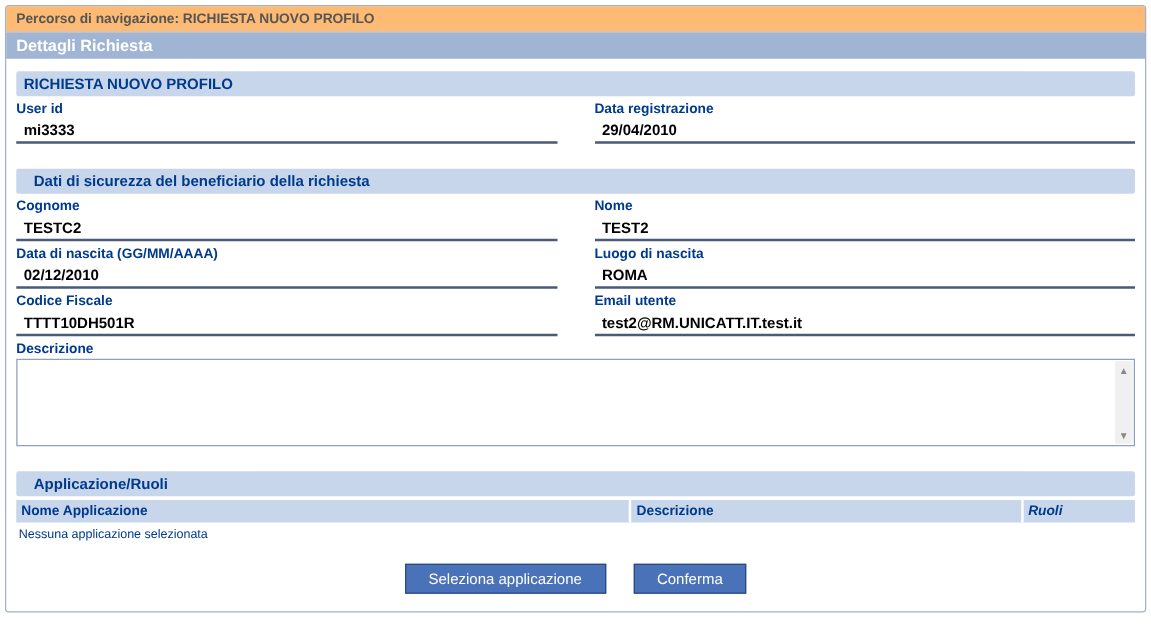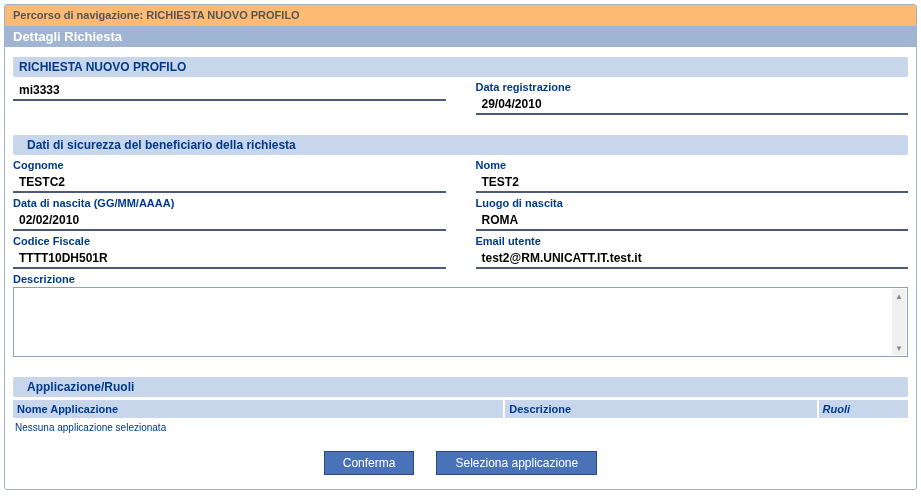--- a/index.html
+++ b/index.html
@@ -133,20 +133,21 @@
   </div>
 
   <div class="page-title-bar">Dettagli Richiesta</div>
 
   <div class="content">
 
     <div class="section-header">RICHIESTA NUOVO PROFILO</div>
 
     <div class="row">
       <div class="field">
+        <div class="field-label">User id</div>
         <div class="field-value">mi3333</div>
       </div>
       <div class="field">
         <div class="field-label">Data registrazione</div>
         <div class="field-value">29/04/2010</div>
       </div>
     </div>
 
     <div class="spacer"></div>
 
@@ -159,21 +160,21 @@
       </div>
       <div class="field">
         <div class="field-label">Nome</div>
         <div class="field-value">TEST2</div>
       </div>
     </div>
 
     <div class="row">
       <div class="field">
         <div class="field-label">Data di nascita (GG/MM/AAAA)</div>
-        <div class="field-value">02/02/2010</div>
+        <div class="field-value">02/12/2010</div>
       </div>
       <div class="field">
         <div class="field-label">Luogo di nascita</div>
         <div class="field-value">ROMA</div>
       </div>
     </div>
 
     <div class="row">
       <div class="field">
         <div class="field-label">Codice Fiscale</div>
@@ -203,18 +204,18 @@
 
     <div class="app-header-row">
       <div class="app-th col-name">Nome Applicazione</div>
       <div class="app-th col-desc">Descrizione</div>
       <div class="app-th col-roles">Ruoli</div>
     </div>
 
     <div class="empty-row">Nessuna applicazione selezionata</div>
 
     <div class="button-row">
+      <button class="btn">Seleziona applicazione</button>
       <button class="btn">Conferma</button>
-      <button class="btn">Seleziona applicazione</button>
     </div>
 
   </div>
 </div>
 
 </body></html>

